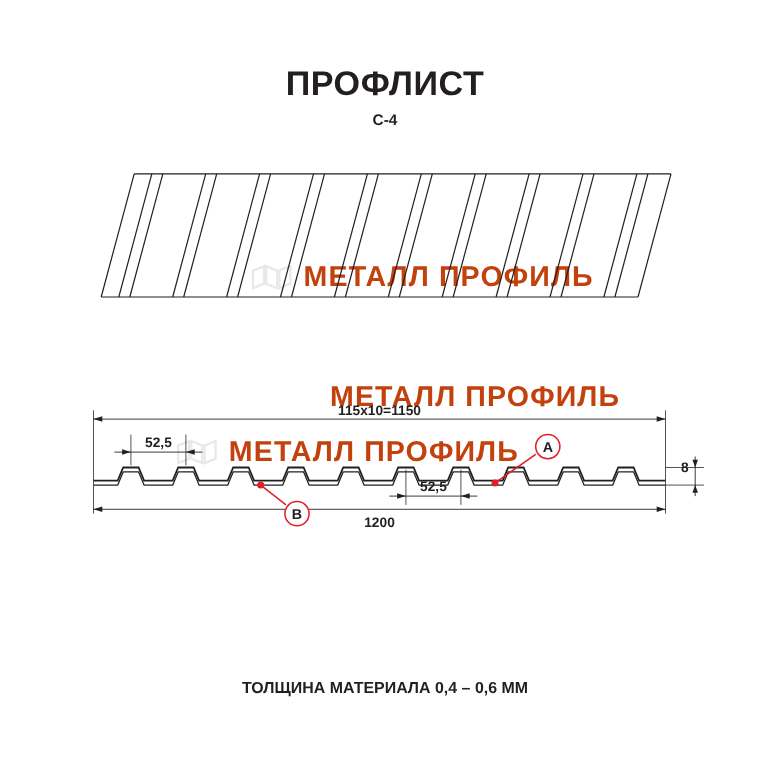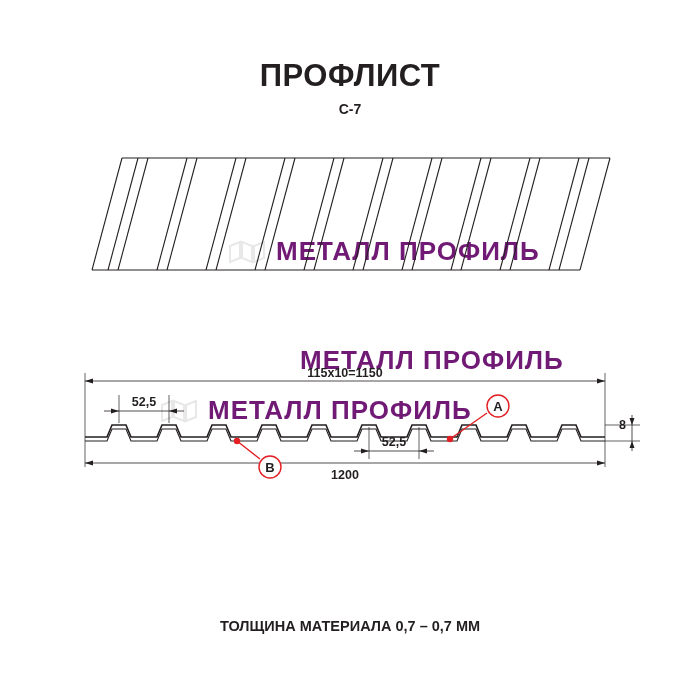--- a/index.html
+++ b/index.html
@@ -61,21 +61,21 @@
     position: absolute;
     top: 355px;
     left: 60px;
     width: 590px;
     height: 140px;
     font-weight: bold;
   }
   .wm {
     position: absolute;
     pointer-events: none;
-    color: #701a75;
+    color: #c2410c;
     font-weight: bold;
     font-family: "Liberation Sans", sans-serif;
     white-space: nowrap;
   }
   .wm1 {
     top: 236px;
     left: 228px;
     font-size: 26px;
     letter-spacing: 1px;
   }
@@ -101,21 +101,21 @@
     font-family: "Liberation Sans", sans-serif;
     fill: #231f20;
   }
 </style>
 </head>
 <body>
 
 <div class="page">
 
   <div class="title">ПРОФЛИСТ</div>
-  <div class="subtitle">С-7</div>
+  <div class="subtitle">С-4</div>
 
   <div class="wm wm1">
     <span class="wm-logo">
       <svg width="40" height="26" viewBox="0 0 40 26">
         <path d="M2 22 L2 6 L12 2 L12 18 Z" fill="none" stroke="#e8e8e8" stroke-width="2"></path>
         <path d="M14 18 L14 2 L24 6 L24 22 Z" fill="none" stroke="#e8e8e8" stroke-width="2"></path>
         <path d="M26 22 L26 6 L36 2 L36 18 Z" fill="none" stroke="#e8e8e8" stroke-width="2"></path>
       </svg>
     </span><span>МЕТАЛЛ ПРОФИЛЬ</span>
   </div>
@@ -260,14 +260,14 @@
 
       <g>
         <line x1="177" y1="86" x2="200" y2="104" stroke="#e31e24" stroke-width="1.4"></line>
         <circle cx="177" cy="86" r="3.2" fill="#e31e24"></circle>
         <circle cx="210" cy="112" r="11" fill="#ffffff" stroke="#e31e24" stroke-width="1.4"></circle>
         <text x="210" y="117" text-anchor="middle" font-size="13" fill="#e31e24">B</text>
       </g>
     </svg>
   </div>
 
-  <div class="footer">ТОЛЩИНА МАТЕРИАЛА 0,7 – 0,7 ММ</div>
+  <div class="footer">ТОЛЩИНА МАТЕРИАЛА 0,4 – 0,6 ММ</div>
 </div>
 
 </body></html>

